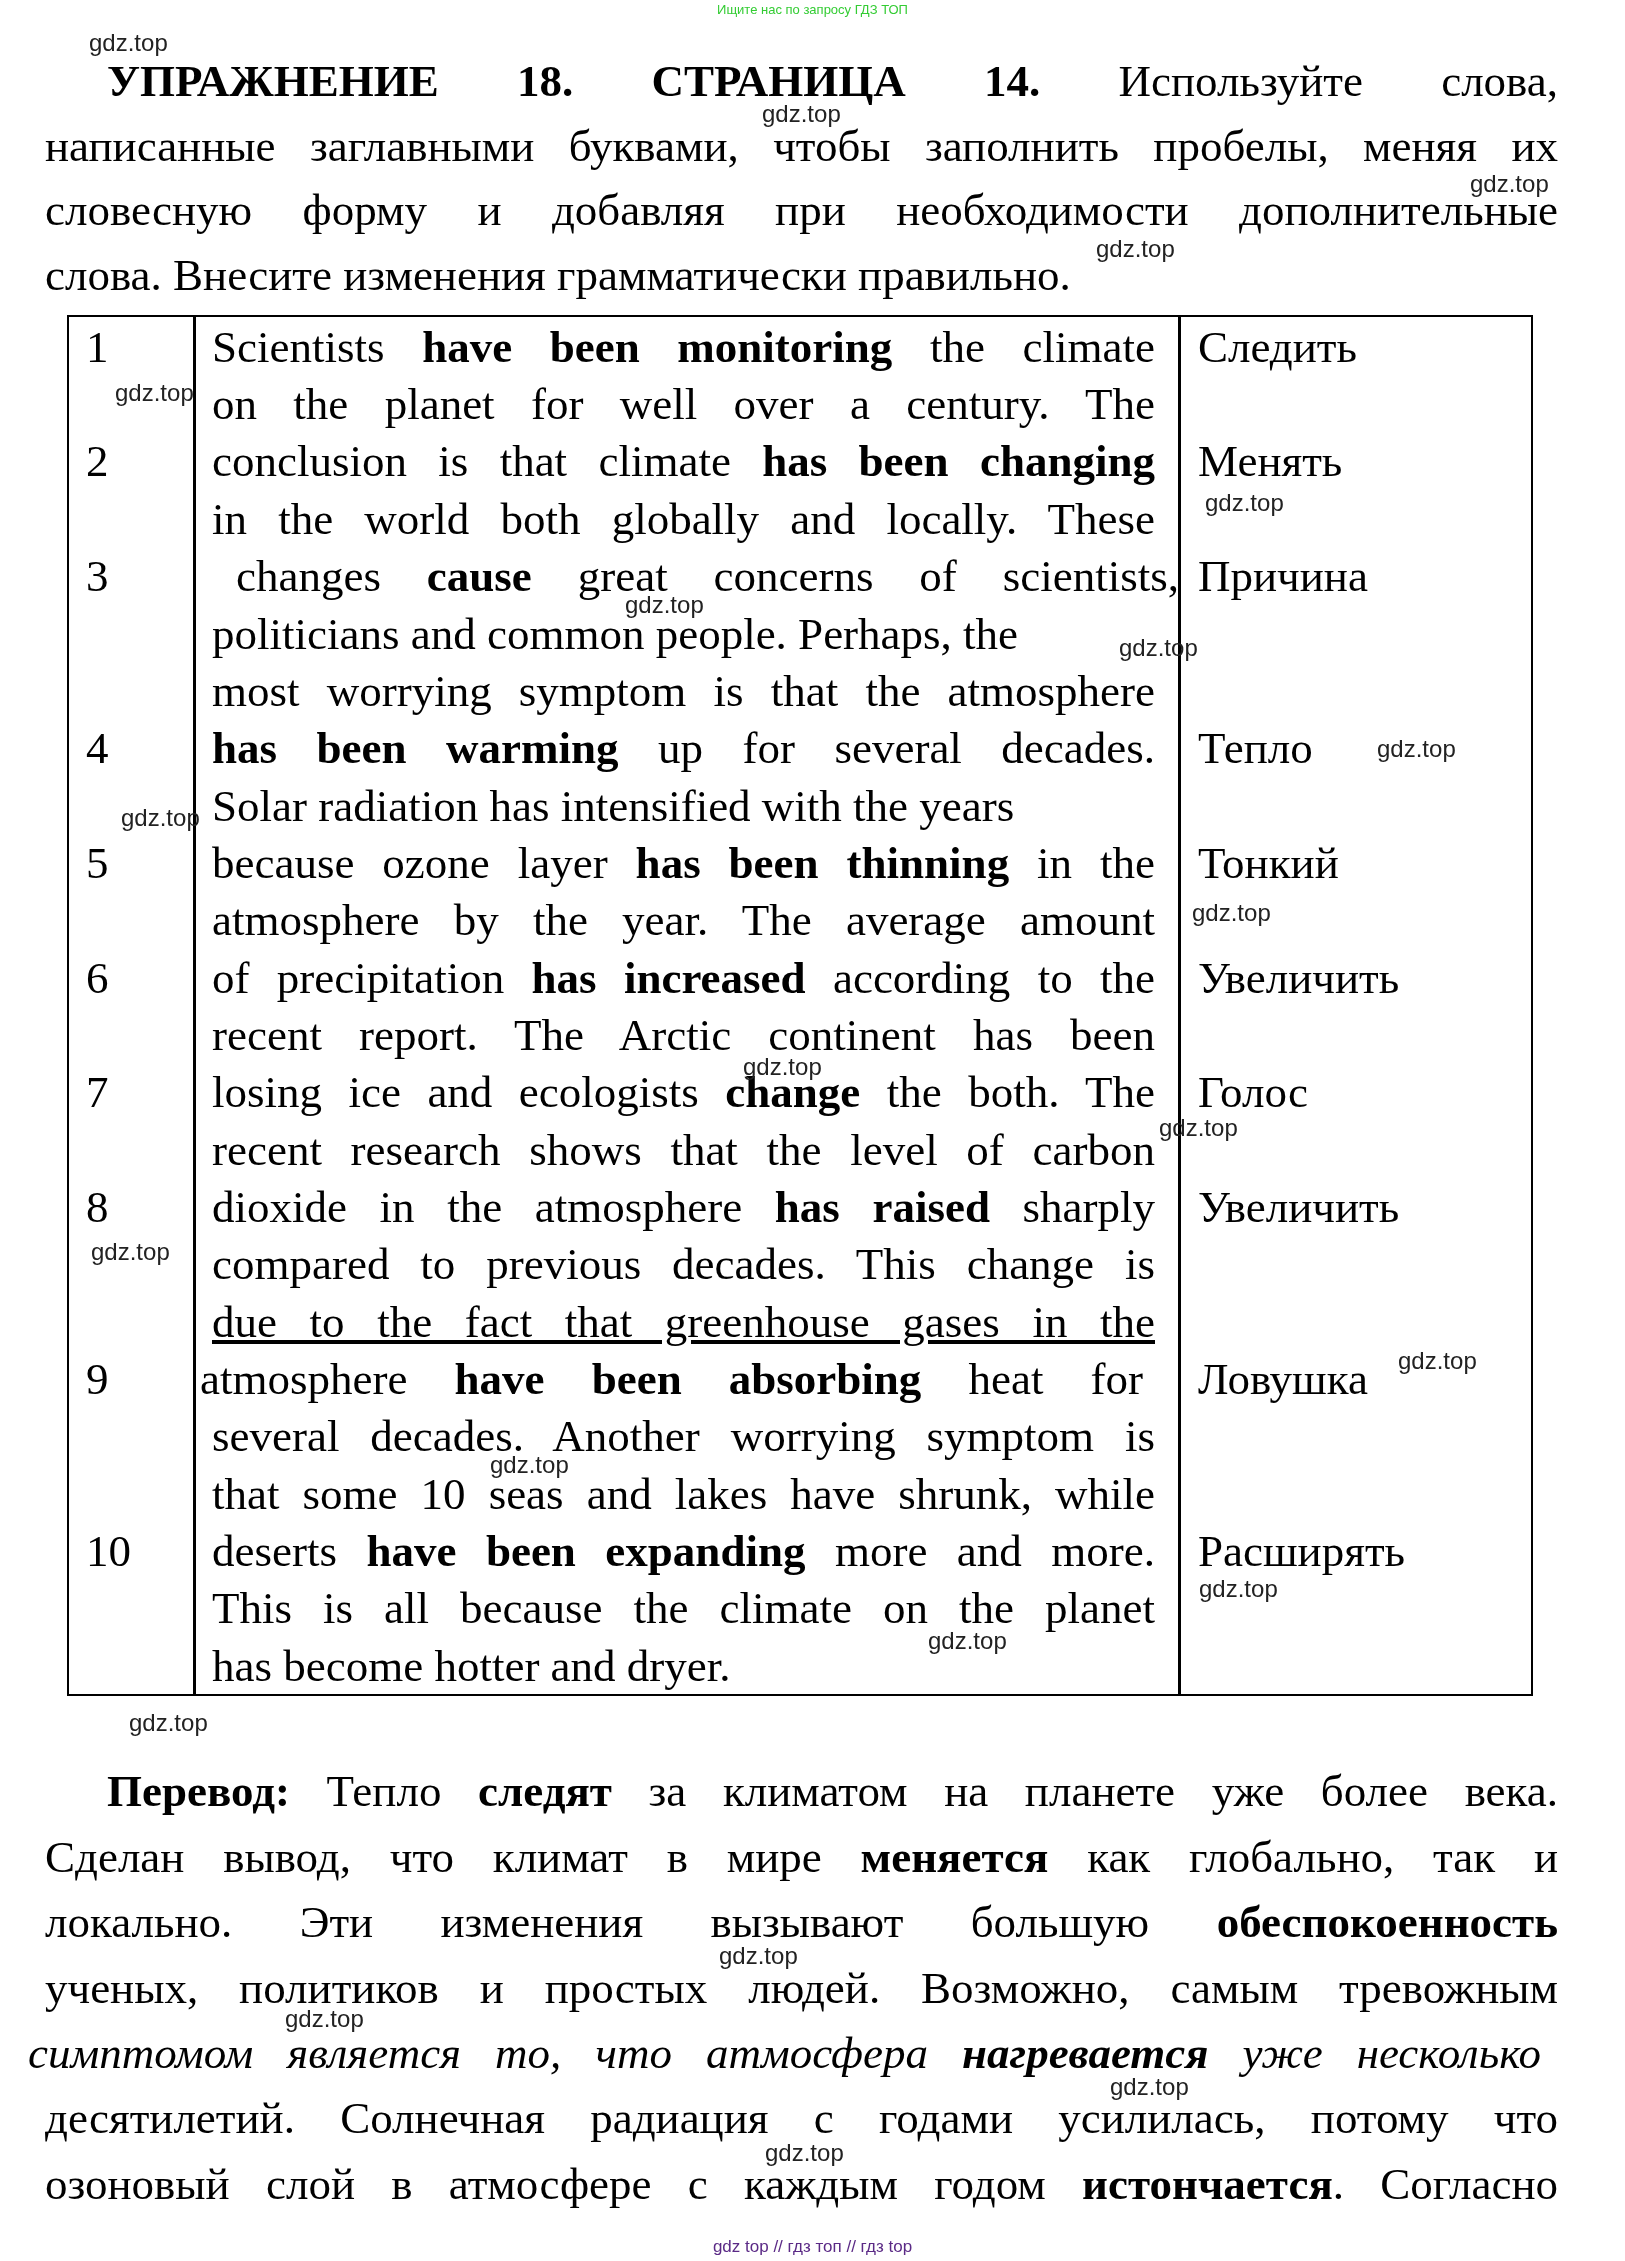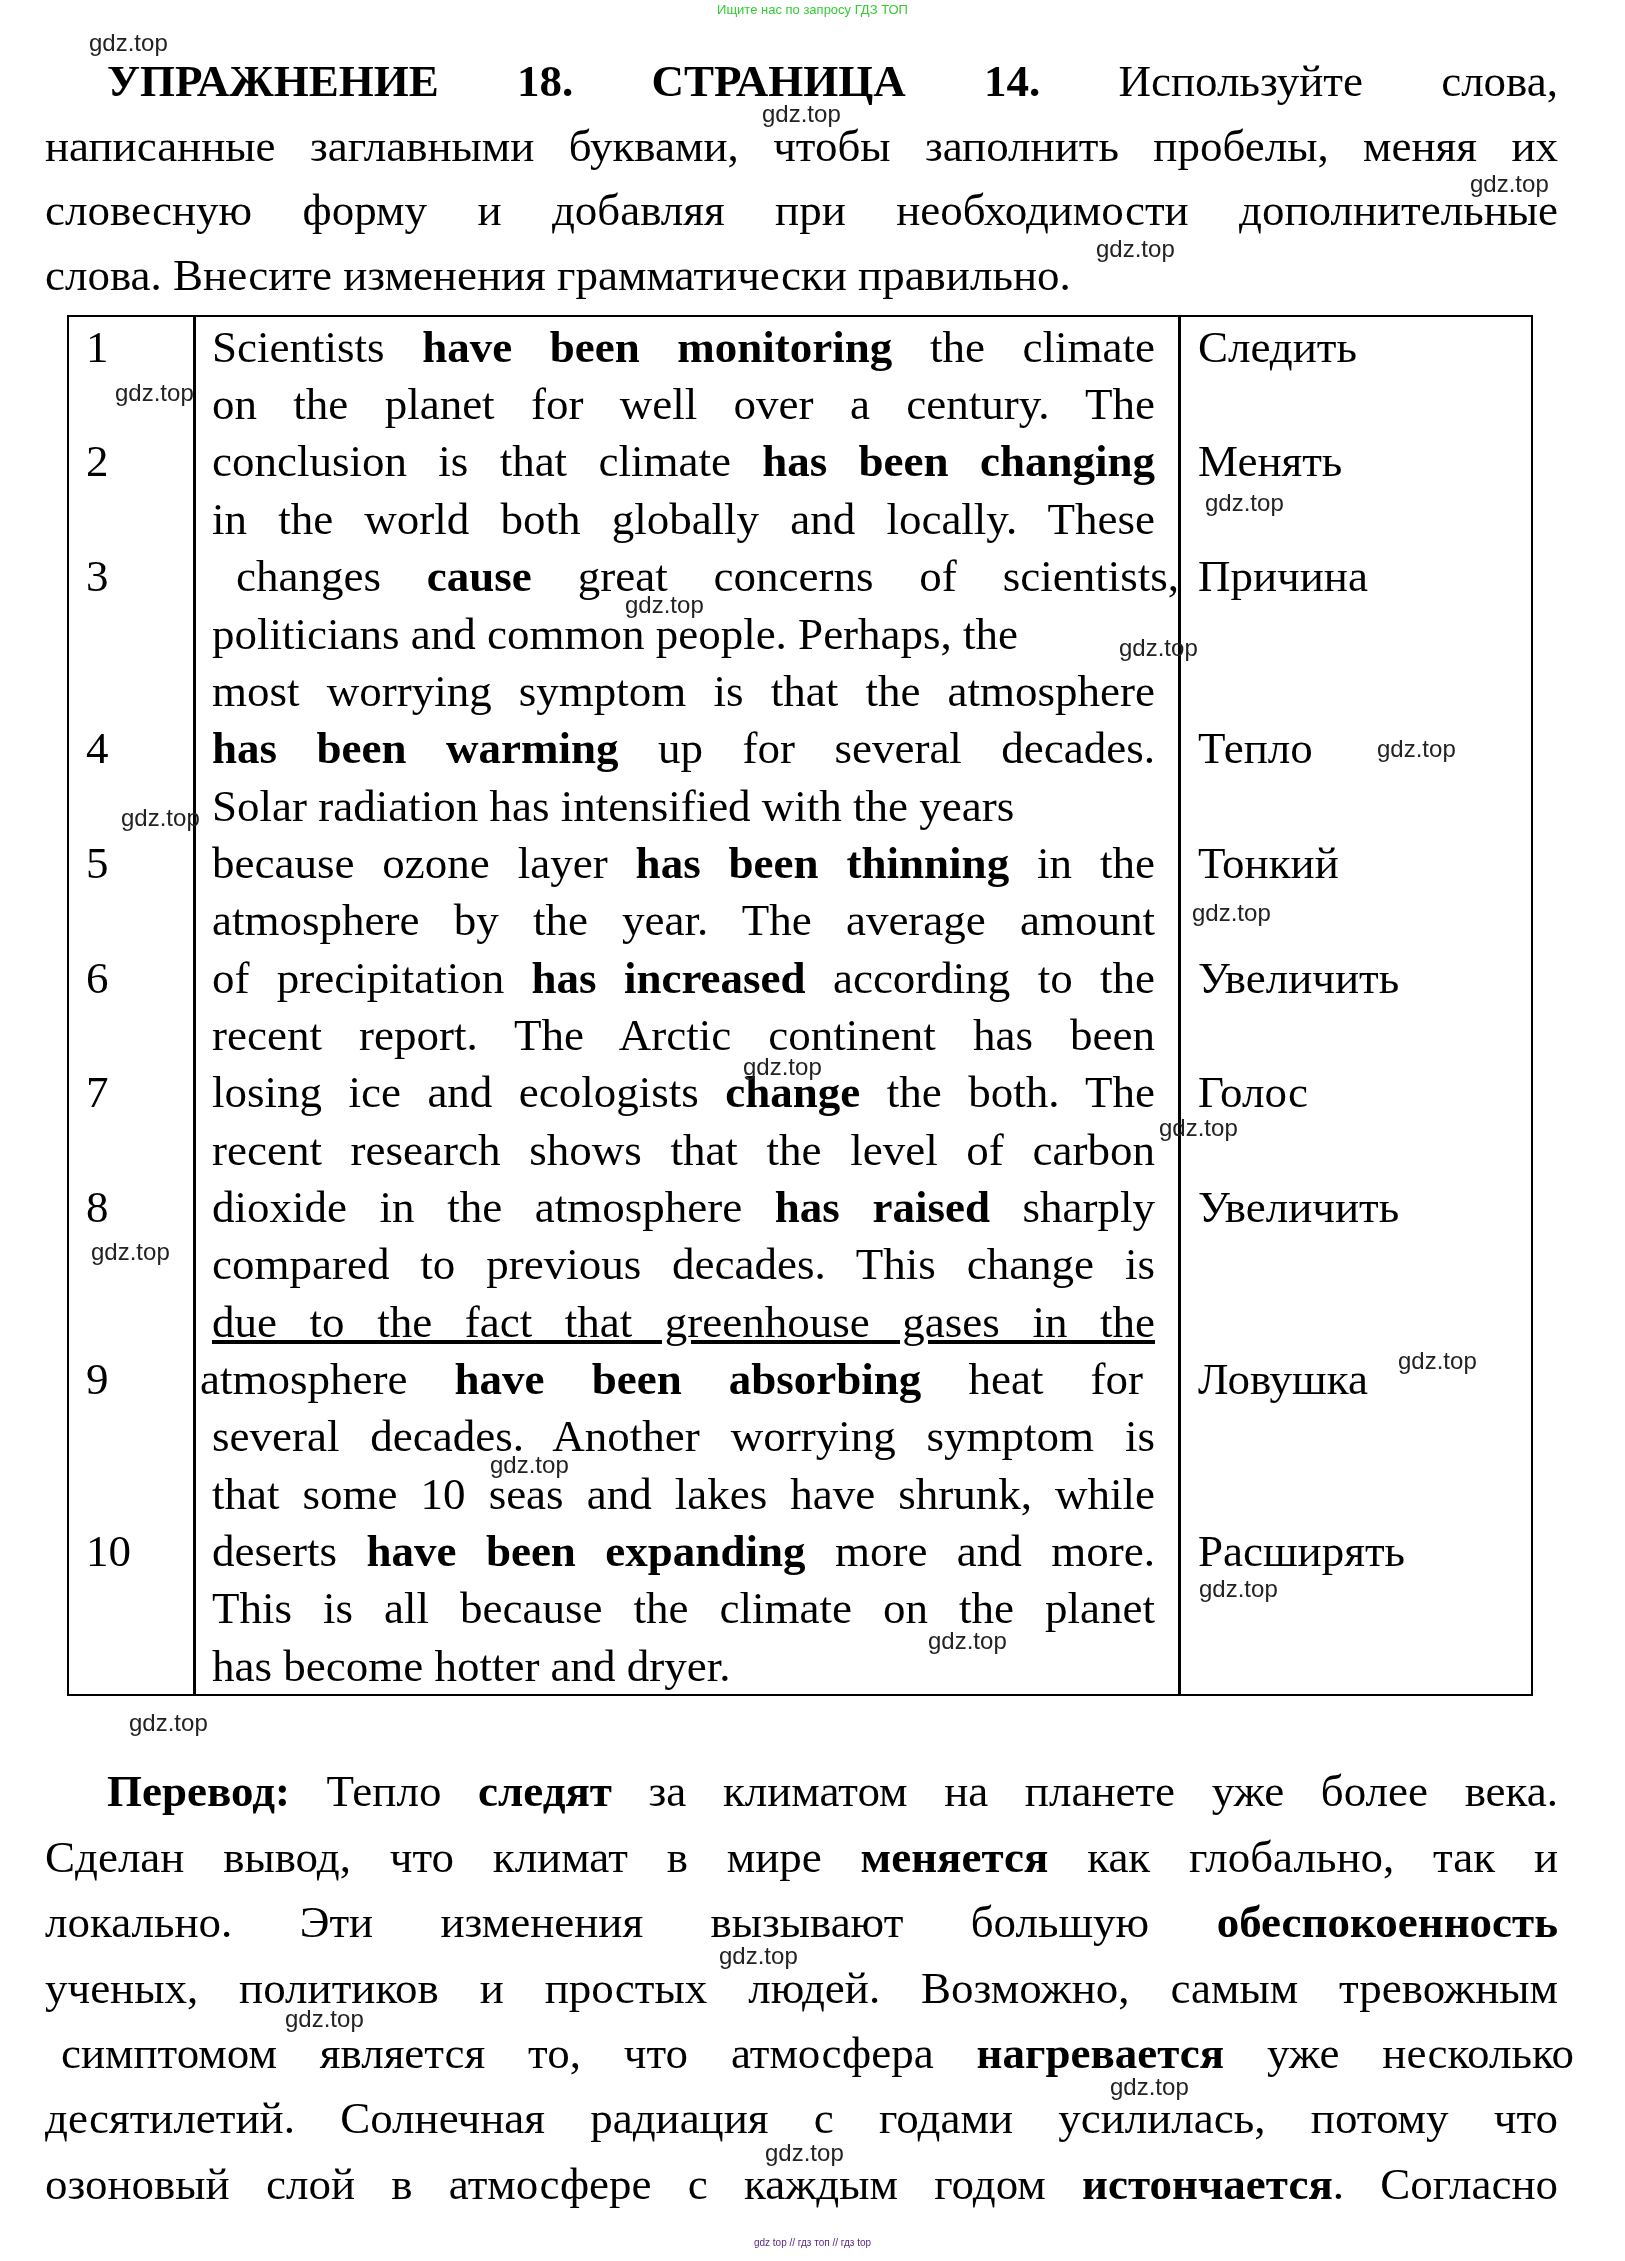--- a/index.html
+++ b/index.html
@@ -1,21 +1,21 @@
 <!DOCTYPE html>
 <html style="font-size:13.7px"><head>
 <meta charset="utf-8">
 <style>
   html, body { margin: 0; padding: 0; background: #ffffff; }
   body { width: 1625px; height: 2261px; position: relative; overflow: hidden;
          font-family: "Liberation Serif", serif; color: #000; }
   .banner { position: absolute; top: 1.7px; left: 0; width: 1625px; text-align: center;
             font-family: "Liberation Sans", sans-serif; font-size: 13px; color: #33cc33; }
   .footer { position: absolute; top: 2237px; left: 0; width: 1625px; text-align: center;
-            font-family: "Liberation Sans", sans-serif; font-size: 10px; color: #5b2a86; }
+            font-family: "Liberation Sans", sans-serif; font-size: 17px; color: #5b2a86; }
   .line { position: absolute; white-space: nowrap; font-size: 45px; line-height: 51px; height: 51px; }
   .just { text-align: justify; text-align-last: justify; white-space: normal; overflow: hidden; }
   .line b { font-weight: bold; }
   .wm { position: absolute; font-family: "Liberation Sans", sans-serif; font-size: 24px;
         color: #222; line-height: 26px; white-space: nowrap; }
   .table-box { position: absolute; left: 67px; top: 315px; width: 1466px; height: 1381px;
                border: 2.6px solid #000; box-sizing: border-box; }
   .vdiv { position: absolute; top: 315px; width: 2.6px; height: 1381px; background: #000; }
   .num { position: absolute; left: 86px; font-size: 45px; line-height: 51px; }
   .ru { position: absolute; left: 1198px; font-size: 45px; line-height: 51px; }
@@ -81,21 +81,21 @@
 <div class="line just" style="left:212px; top:1411px; width:943px;">several decades. Another worrying symptom is</div>
 <div class="line just" style="left:212px; top:1469px; width:943px;">that some 10 seas and lakes have shrunk, while</div>
 <div class="line just" style="left:212px; top:1526px; width:943px;"><span>deserts </span><b>have been expanding</b><span> more and more.</span></div>
 <div class="line just" style="left:212px; top:1583px; width:943px;">This is all because the climate on the planet</div>
 <div class="line" style="left:212px; top:1641px;">has become hotter and dryer.</div>
 
 <div class="line just" style="left:107px; top:1766px; width:1451px;"><b>Перевод:</b><span> Тепло </span><b>следят</b><span> за климатом на планете уже более века.</span></div>
 <div class="line just" style="left:45px; top:1832px; width:1513px;"><span>Сделан вывод, что климат в мире </span><b>меняется</b><span> как глобально, так и</span></div>
 <div class="line just" style="left:45px; top:1897px; width:1513px;"><span>локально. Эти изменения вызывают большую </span><b>обеспокоенность</b></div>
 <div class="line just" style="left:45px; top:1963px; width:1513px;">ученых, политиков и простых людей. Возможно, самым тревожным</div>
-<div class="line just" style="left:61px; top:2028px; width:1513px;"><span>симптомом является то, что атмосфера </span><b>нагревается</b><span> уже несколько</span></div>
+<div class="line just" style="left:28px; top:2028px; width:1513px;font-style:italic;"><span>симптомом является то, что атмосфера </span><b>нагревается</b><span> уже несколько</span></div>
 <div class="line just" style="left:45px; top:2093px; width:1513px;">десятилетий. Солнечная радиация с годами усилилась, потому что</div>
 <div class="line just" style="left:45px; top:2159px; width:1513px;"><span>озоновый слой в атмосфере с каждым годом </span><b>истончается</b><span>. Согласно</span></div>
 
 <div class="wm" style="left:89px; top:30px;">gdz.top</div>
 <div class="wm" style="left:762px; top:101px;">gdz.top</div>
 <div class="wm" style="left:1470px; top:171px;">gdz.top</div>
 <div class="wm" style="left:1096px; top:236px;">gdz.top</div>
 <div class="wm" style="left:115px; top:380px;">gdz.top</div>
 <div class="wm" style="left:1205px; top:490px;">gdz.top</div>
 <div class="wm" style="left:625px; top:592px;">gdz.top</div>

